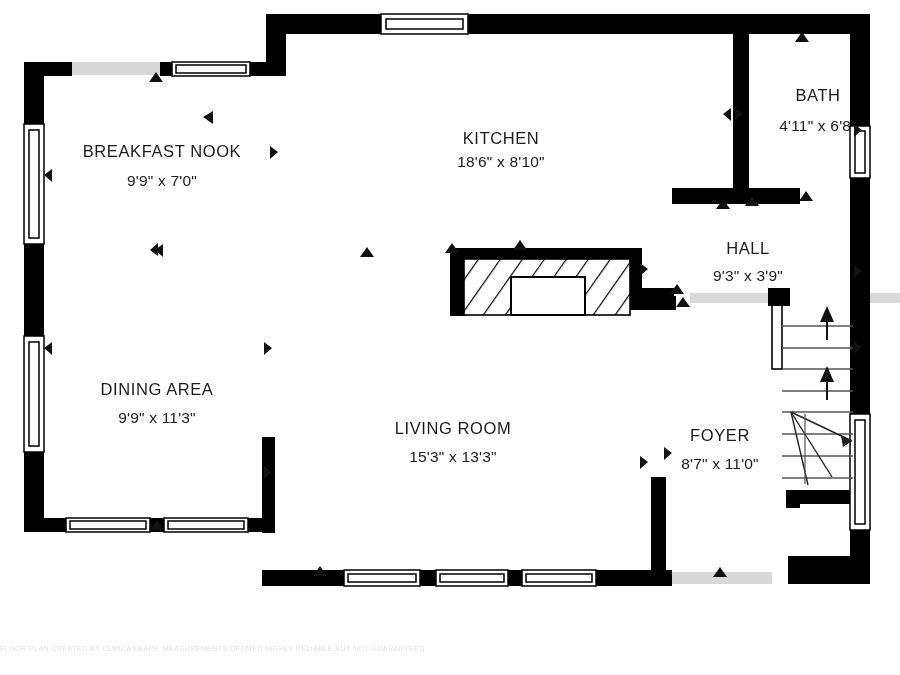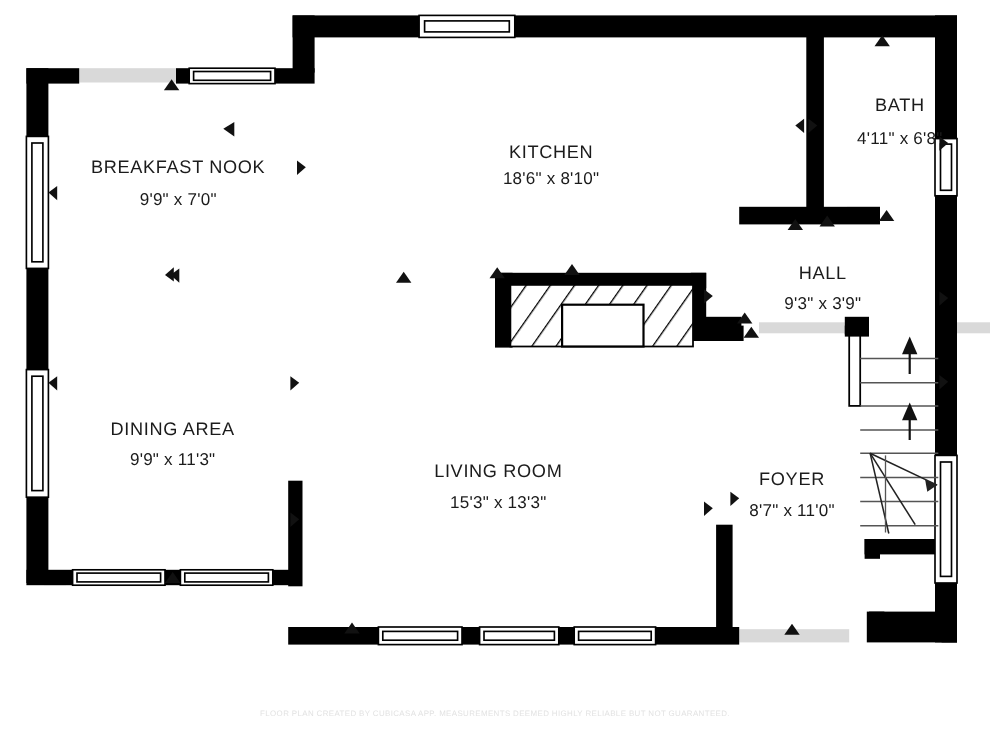--- a/index.html
+++ b/index.html
@@ -14,21 +14,20 @@
   .room-label text{
     font-family:"Liberation Sans","DejaVu Sans",sans-serif;
     fill:#1b1b1b;
     text-anchor:middle;
   }
   .room-name{font-size:16.5px;letter-spacing:0.6px;}
   .room-dims{font-size:15.5px;letter-spacing:0.2px;}
 
   .footer-note{
     position:absolute;left:0;right:0;bottom:22px;
-    text-align:center;
     font-family:"Liberation Sans","DejaVu Sans",sans-serif;
     font-size:7.2px;
     letter-spacing:0.35px;
     color:#e2e2e2;
     white-space:nowrap;
     user-select:none;
   }
 </style>
 </head>
 <body>

